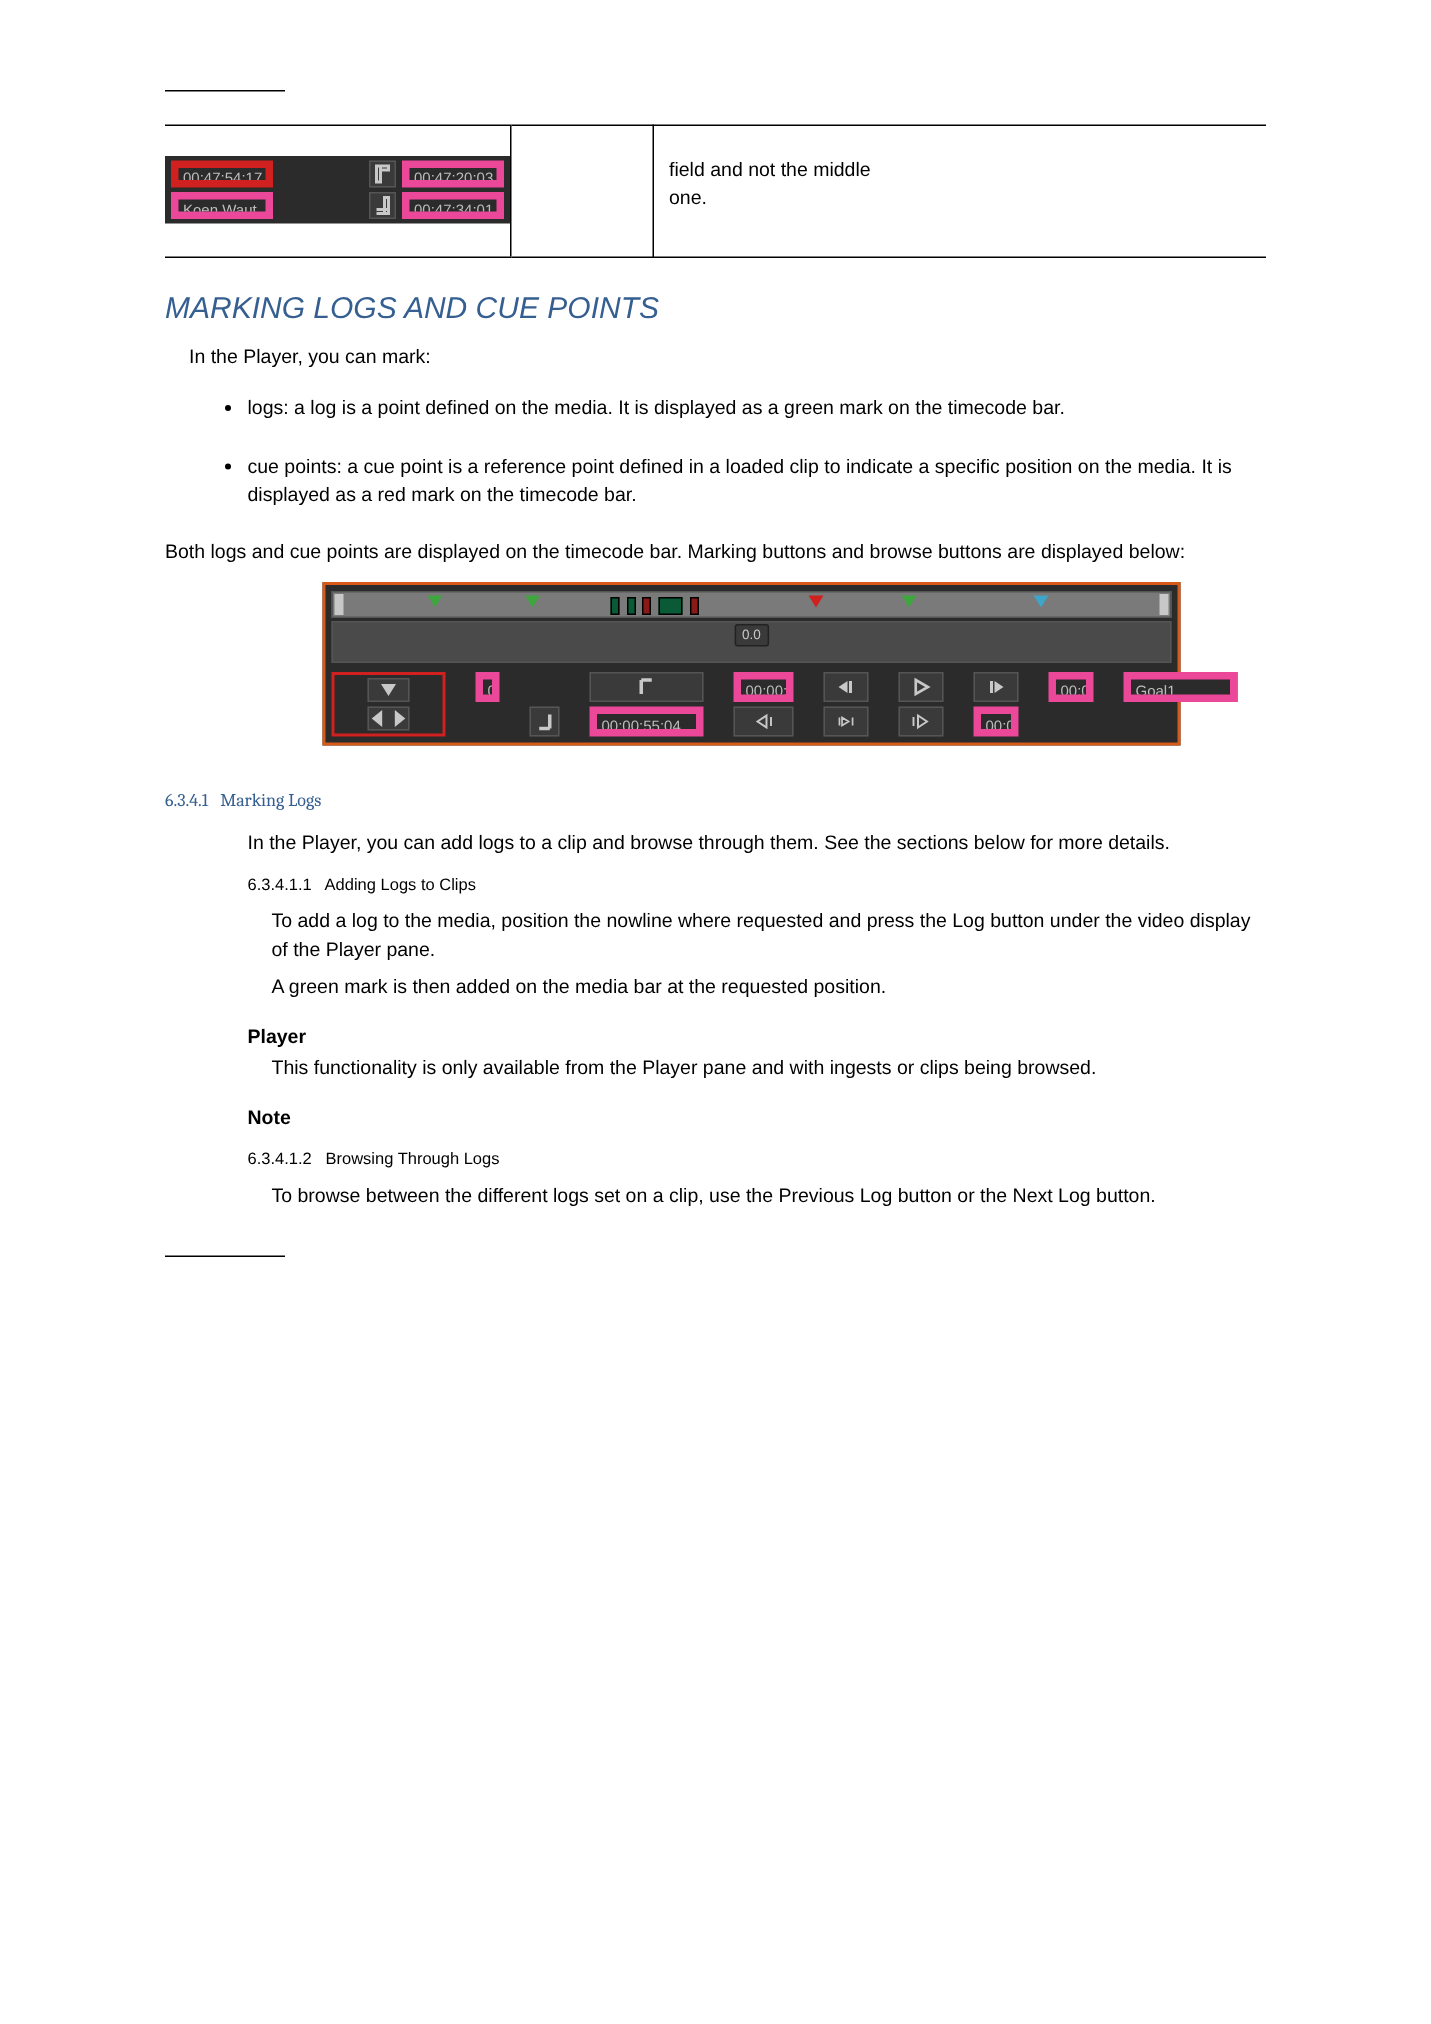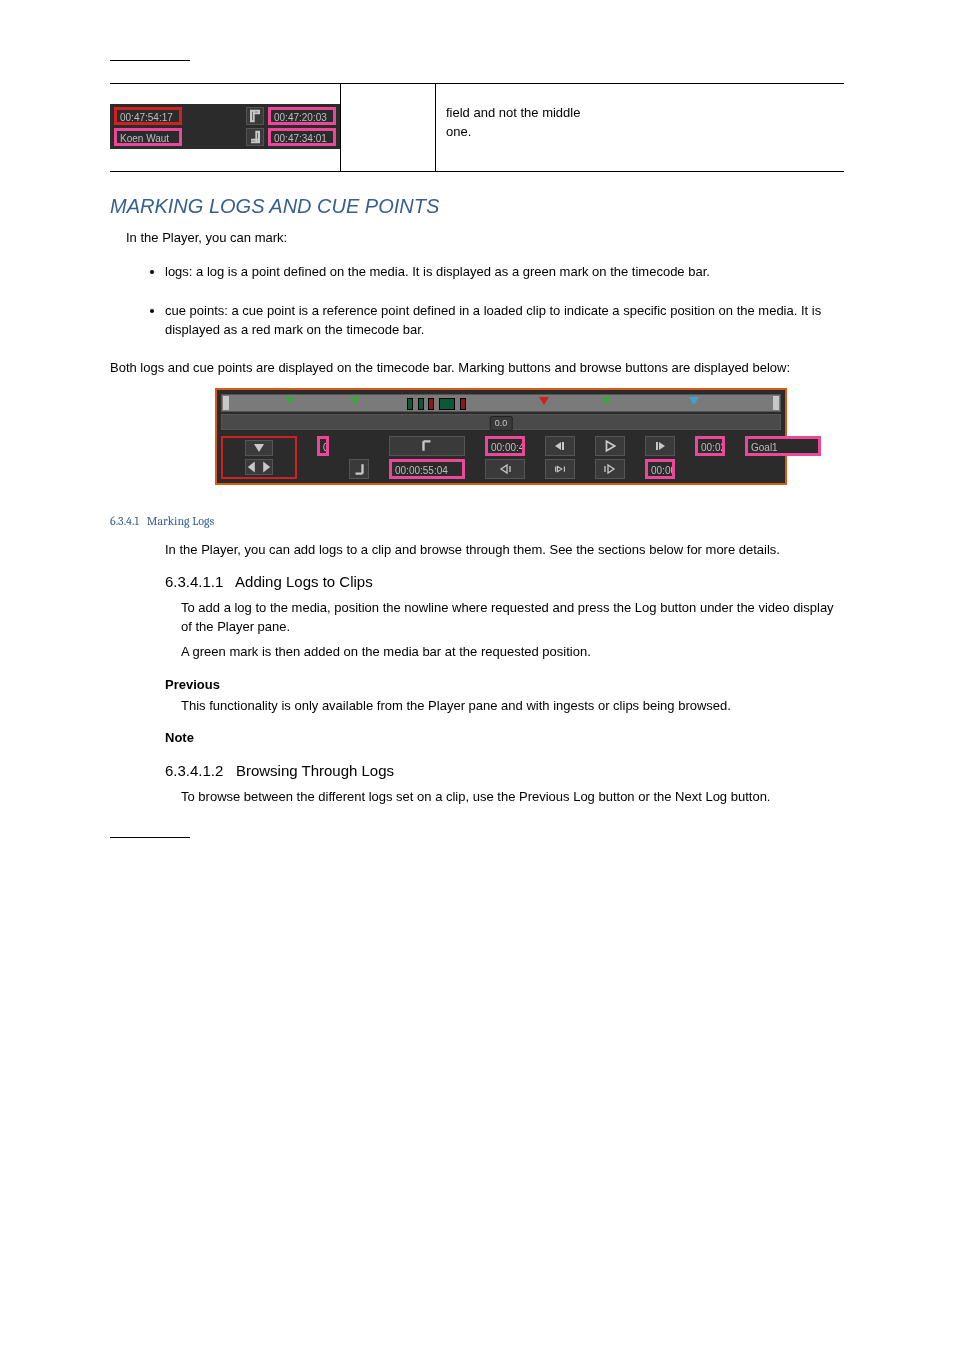--- a/index.html
+++ b/index.html
@@ -38,21 +38,21 @@
     background: #2b2b2b;
     display: grid;
     grid-template-columns: 68px 1fr 18px 68px;
     grid-template-rows: 18px 18px;
     gap: 3px 4px;
     padding: 3px 4px;
     width: 230px;
   }
   .tc-box {
     background: #2b2b2b;
-    border: 3px solid #ec4899;
+    border: 5px solid #ec4899;
     color: #bdbdbd;
     font-size: 10px;
     line-height: 16px;
     padding: 0 3px;
     white-space: nowrap;
     overflow: hidden;
   }
   .tc-box.red-border { border-color: #d02020; }
   .btn-square {
     background: #3a3a3a;
@@ -120,21 +120,21 @@
   }
   .chunk-seg {
     display: inline-block;
     height: 12px;
     margin-right: 1px;
     border: 1px solid #000;
   }
   .speed-row {
     background: #4a4a4a;
     border: 1px solid #555;
-    height: 16px;
+    height: 28px;
     position: relative;
     margin-bottom: 6px;
   }
   .speed-badge {
     position: absolute;
     left: 50%;
     transform: translateX(-50%);
     top: 1px;
     background: #3a3a3a;
     border: 1px solid #222;
@@ -155,21 +155,21 @@
   .icon svg { width: 14px; height: 14px; }
   .icon { display: flex; align-items: center; justify-content: center; }
   .num-heading {
     color: #365f91;
     font-size: 12px;
     margin: 28px 0 10px 0;
     font-family: Cambria, Georgia, serif;
   }
   .small-num-heading {
     color: #000;
-    font-size: 15px;
+    font-size: 11px;
     margin: 12px 0 6px 0;
   }
   .warn-label { font-weight: bold; margin-top: 14px; }
   .note-label { font-weight: bold; margin-top: 14px; }
   .footer-line {
     border-top: 1px solid #000;
     width: 80px;
     margin-top: 30px;
   }
 </style>
@@ -330,21 +330,21 @@
 <div class="indent-block">
   <div class="para">In the Player, you can add logs to a clip and browse through them. See the sections below for more details.</div>
 
   <div class="small-num-heading">
     <span>6.3.4.1.1</span>&nbsp;&nbsp;
     <span>Adding Logs to Clips</span>
   </div>
   <div class="para2">To add a log to the media, position the nowline where requested and press the Log button under the video display of the Player pane.</div>
   <div class="para2">A green mark is then added on the media bar at the requested position.</div>
 
-  <div class="warn-label">Previous</div>
+  <div class="warn-label">Player</div>
   <div class="para2">This functionality is only available from the Player pane and with ingests or clips being browsed.</div>
 
   <div class="note-label">Note</div>
 
   <div class="small-num-heading">
     <span>6.3.4.1.2</span>&nbsp;&nbsp;
     <span>Browsing Through Logs</span>
   </div>
   <div class="para2">To browse between the different logs set on a clip, use the Previous Log button or the Next Log button.</div>
 </div>

